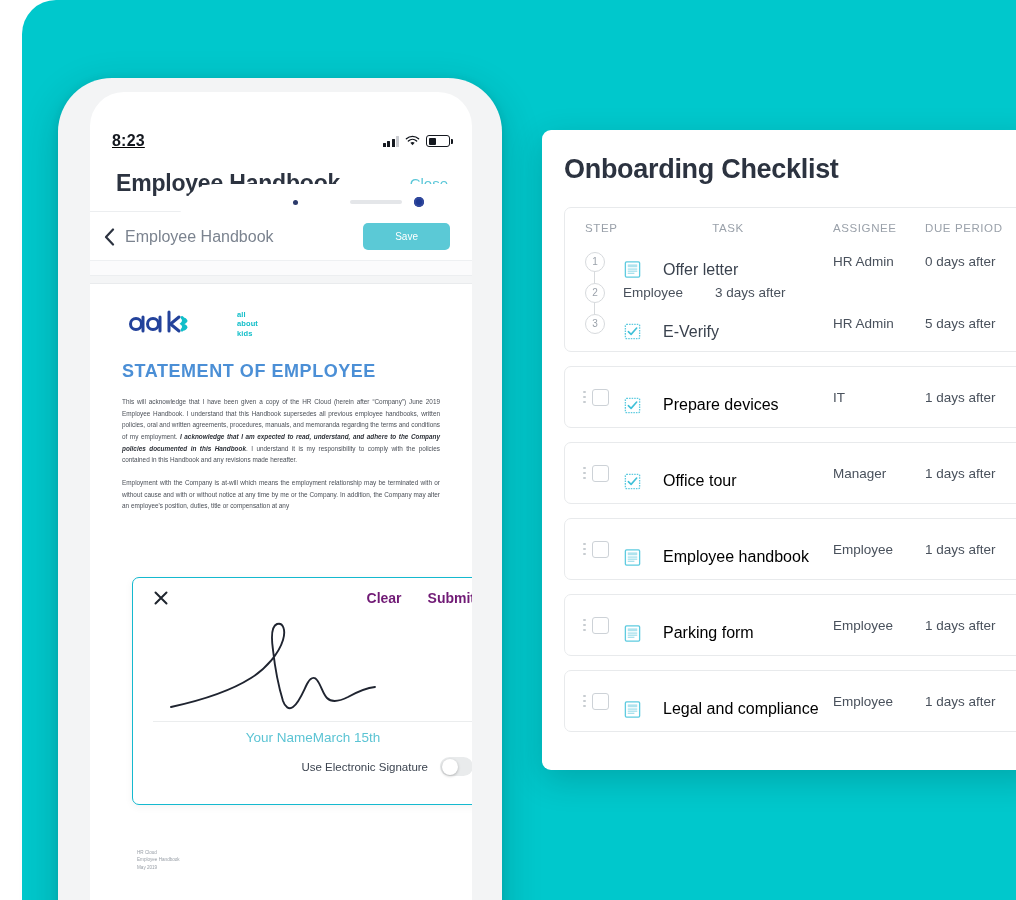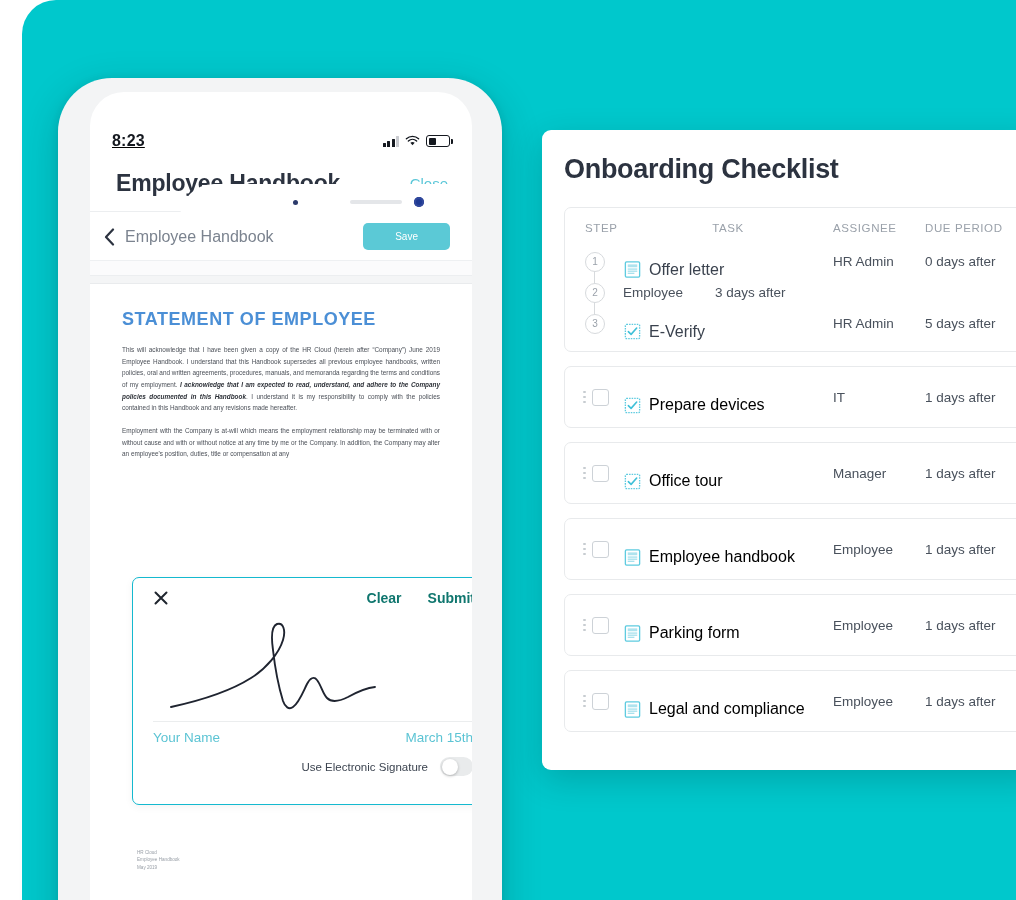--- a/index.html
+++ b/index.html
@@ -180,29 +180,29 @@
     z-index: 5;
   }
   .sig-top {
     display: flex; align-items: center; justify-content: space-between;
     padding: 12px 18px 0 20px;
   }
   .sig-close {
     width: 16px; height: 16px; cursor: pointer;
   }
   .sig-actions { display: flex; gap: 26px; }
-  .sig-act { font-size: 14px; font-weight: bold; color: #0f766e; cursor: pointer; }
+  .sig-act { font-size: 14px; font-weight: bold; color: #701a75; cursor: pointer; }
 
   .sig-canvas { position: relative; height: 116px; }
   .sig-rule {
     position: absolute; left: 20px; right: 20px; bottom: 0;
     height: 1px; background: #ebedee;
   }
   .sig-meta {
-    display: flex; justify-content: space-between;
+    display: flex; justify-content: center;
     padding: 8px 20px 0 20px;
   }
   .sig-meta span { font-size: 13.5px; color: #5cc4d4; }
   .sig-toggle-row {
     display: flex; align-items: center; justify-content: flex-end;
     gap: 12px; padding: 12px 20px 0 0;
   }
   .sig-toggle-label { font-size: 11.5px; color: #3c4450; }
   .toggle {
     width: 33px; height: 19px; border-radius: 10px;
@@ -260,21 +260,21 @@
     width: 20px; height: 20px; border-radius: 50%;
     border: 1px solid #d7dadd;
     display: flex; align-items: center; justify-content: center;
     font-size: 10px; color: #9aa1aa; background: #fff;
     position: relative; z-index: 2;
   }
   .step-line {
     position: absolute; left: 29px; top: 50%;
     width: 1px; height: 31px; background: #d7dadd; z-index: 1;
   }
-  .task-cell { flex: 1; display: flex; align-items: center; gap: 7px; margin-top: 16px; }
+  .task-cell { flex: 1; display: flex; align-items: center; gap: 21px; margin-top: 16px; }
   .asgn-cell { width: 92px; font-size: 13.5px; color: #49515c; }
   .due-cell  { width: 110px; font-size: 13.5px; color: #49515c; white-space: nowrap; }
 
   
   .task-card {
     margin: 14px 0 0 22px;
     width: 472px; height: 62px;
     border: 1px solid #e8eaec;
     border-radius: 7px;
     display: flex; align-items: center;
@@ -502,20 +502,38 @@
       <div class="back-label">Employee Handbook</div>
       <button class="save-btn">Save</button>
     </div>
 
     <div class="gray-band"></div>
     <div class="doc-gap"></div>
 
     <div class="doc-page">
       <div class="doc-inner">
 
+        <div class="logo-row">
+          <svg class="logo-mark" width="110" height="30" viewBox="0 0 110 30">
+            <path d="M14 8 a7 7 0 1 0 0 14 a7 7 0 1 0 0 -14 M14 11 a4 4 0 1 1 0 8 a4 4 0 1 1 0 -8" fill="#23429b"></path>
+            <path d="M21 8 v14" stroke="#23429b" stroke-width="3" fill="none" stroke-linecap="round"></path>
+            <path d="M31 8 a7 7 0 1 0 0 14 a7 7 0 1 0 0 -14 M31 11 a4 4 0 1 1 0 8 a4 4 0 1 1 0 -8" fill="#23429b"></path>
+            <path d="M38 8 v14" stroke="#23429b" stroke-width="3" fill="none" stroke-linecap="round"></path>
+            <path d="M47 3 v19" stroke="#23429b" stroke-width="3" fill="none" stroke-linecap="round"></path>
+            <path d="M48.5 15 L57 8 M48.5 15 L57 22" stroke="#23429b" stroke-width="3" fill="none" stroke-linecap="round"></path>
+            <path d="M60 8.5 a4 4 0 0 1 0 6.2 a4 4 0 0 1 0 6.3" fill="none" stroke="#11bec9" stroke-width="3" stroke-linecap="round"></path>
+            <path d="M60 8.5 a5.2 5.2 0 0 1 5.6 3.4 a5.2 5.2 0 0 1 -5.6 3" fill="#11bec9"></path>
+            <path d="M60 15 a5.2 5.2 0 0 1 5.6 3.2 a5.2 5.2 0 0 1 -5.6 3.3" fill="#11bec9"></path>
+          </svg>
+          <div class="logo-words">
+            <div>all</div>
+            <div>about</div>
+            <div>kids</div>
+          </div>
+        </div>
 
         <div class="doc-h1">STATEMENT OF EMPLOYEE</div>
 
         <div class="doc-p"><span>This will acknowledge that I have been given a copy of the HR Cloud (herein after “Company”) June 2019 Employee Handbook.  I understand that this Handbook supersedes all previous employee handbooks, written policies, oral and written agreements, procedures, manuals, and memoranda regarding the terms and conditions of my employment.  </span><b>I acknowledge that I am expected to read, understand, and adhere to the Company policies documented in this Handbook</b><span>.  I understand it is my responsibility to comply with the policies contained in this Handbook and any revisions made hereafter.</span></div>
 
         <div class="doc-p">Employment with the Company is at-will which means the employment relationship may be terminated with or without cause and with or without notice at any time by me or the Company. In addition, the Company may alter an employee's position, duties, title or compensation at any</div>
       </div>
 
       <div class="doc-footer">
         <div>HR Cloud</div>

